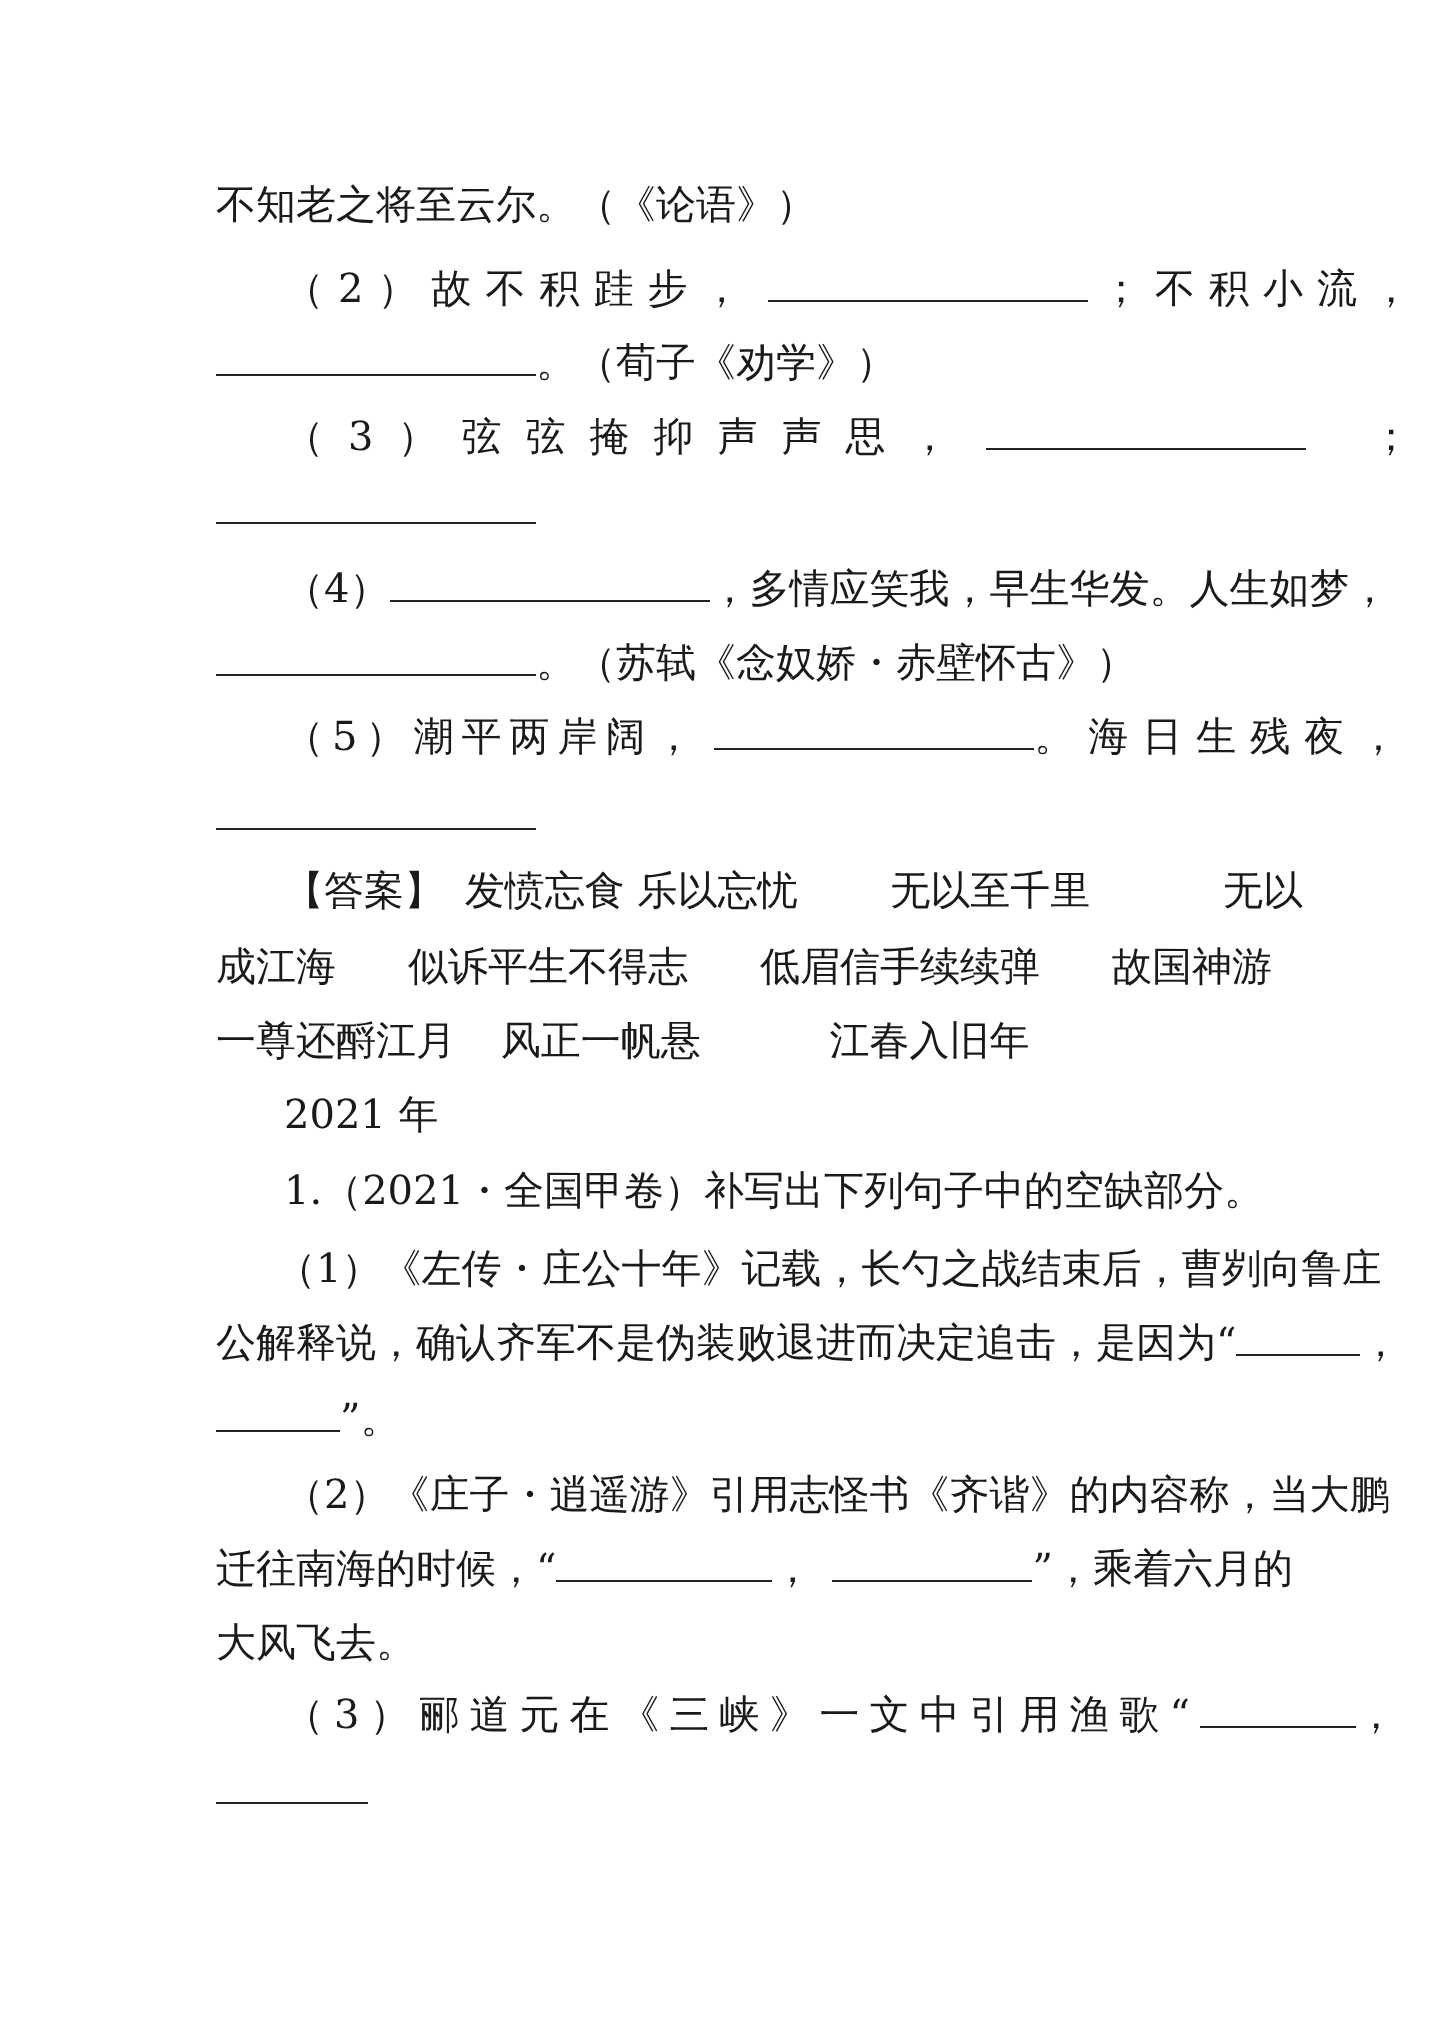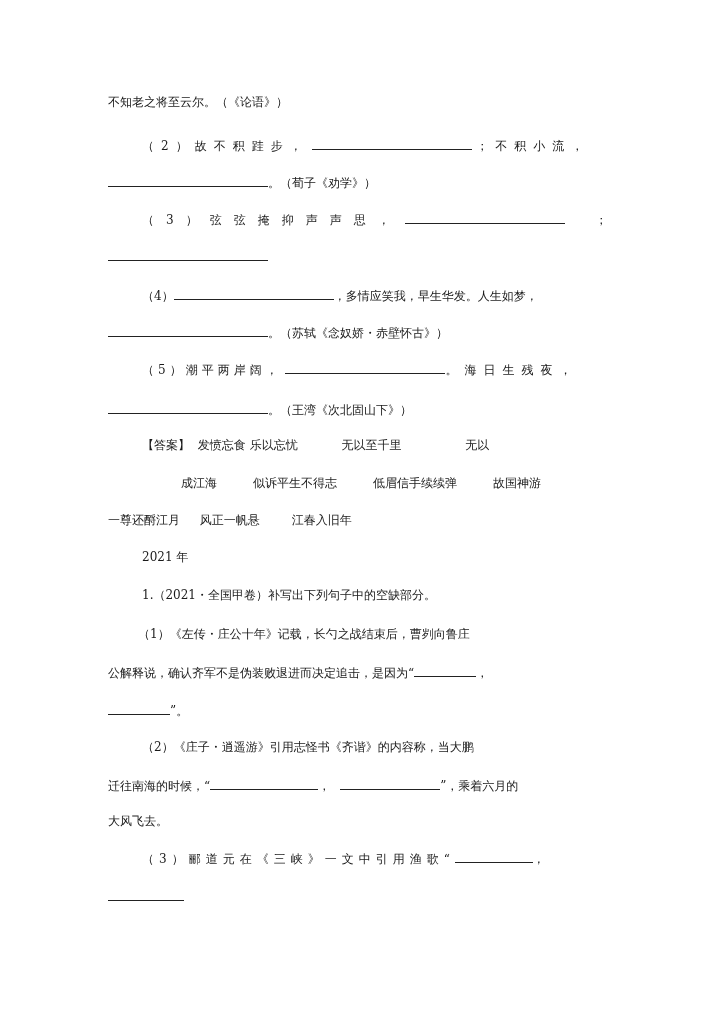--- a/index.html
+++ b/index.html
@@ -1,22 +1,22 @@
 <!DOCTYPE html>
 <html><head>
 <meta charset="utf-8">
 <style>
   html, body { margin:0; padding:0; background:#ffffff; }
   body { width:720px; height:1018px; position:relative; overflow:hidden;
          font-family:"DejaVu Serif","Liberation Serif",serif; color:#1a1a1a; }
   .page { position:absolute; left:108px; top:0; width:506px; }
   .line { position:absolute; left:0; width:506px; height:24px; line-height:24px;
-          font-size:12px; white-space:nowrap; }
+          font-size:20px; white-space:nowrap; }
   .indent { padding-left:34px; box-sizing:border-box; }
-  .just { display:flex; justify-content:center;gap:36px; }
+  .just { display:flex; justify-content:space-between;gap:36px; }
   .blank { display:inline-block; border-bottom:1px solid #222; height:17px; vertical-align:baseline; }
   .sp { letter-spacing:7px; }
 </style>
 </head>
 <body>
 
 <div class="page">
 
   <div class="line" style="top:90px">不知老之将至云尔。（《论语》）</div>
 
@@ -43,40 +43,40 @@
   </div>
   <div class="line" style="top:319px">
     <span class="blank" style="width:160px"></span><span>。（苏轼《念奴娇・赤壁怀古》）</span>
   </div>
 
   <div class="line indent" style="top:356px">
     <span class="sp" style="letter-spacing:4px">（5）潮平两岸阔，</span>
     <span class="blank" style="width:160px"></span><span class="sp">。海日生残夜，</span>
   </div>
   <div class="line" style="top:396px">
-    <span class="blank" style="width:160px"></span><span>。（王湾《次北固山下》）</span>
+    <span class="blank" style="width:160px"></span>
   </div>
 
   <div class="line indent" style="top:433px">
     <span>【答案】</span>
     <span style="margin-left:4px">发愤忘食</span>
     <span style="">乐以忘忧</span>
     <span style="margin-left:40px">无以至千里</span>
     <span style="margin-left:60px">无以</span>
   </div>
   <div class="line just" style="top:471px">
     <span>成江海</span>
     <span>似诉平生不得志</span>
     <span>低眉信手续续弹</span>
     <span>故国神游</span>
   </div>
   <div class="line" style="top:508px">
     <span>一尊还酹江月</span>
     <span style="margin-left:16px">风正一帆悬</span>
-    <span style="margin-left:28px">江春入旧年</span>
+    <span style="margin-left:58px">江春入旧年</span>
   </div>
 
   <div class="line indent" style="top:545px">2021 年</div>
 
   <div class="line indent" style="top:583px">1.（2021・全国甲卷）补写出下列句子中的空缺部分。</div>
 
   <div class="line indent" style="top:622px;padding-left:30px">（1）《左传・庄公十年》记载，长勺之战结束后，曹刿向鲁庄</div>
   <div class="line" style="top:659px">
     <span>公解释说，确认齐军不是伪装败退进而决定追击，是因为“</span><span class="blank" style="width:62px"></span><span>，</span>
   </div>

